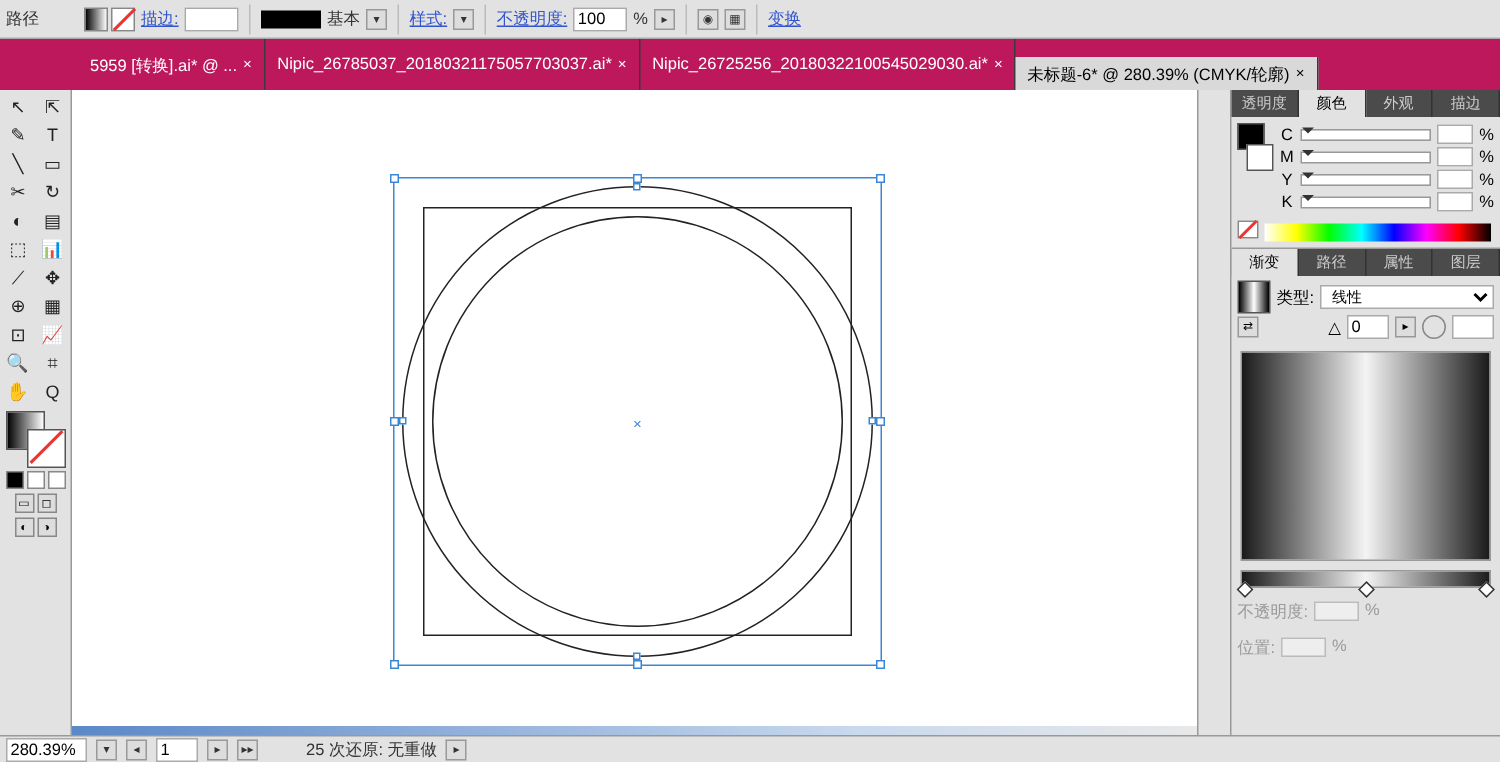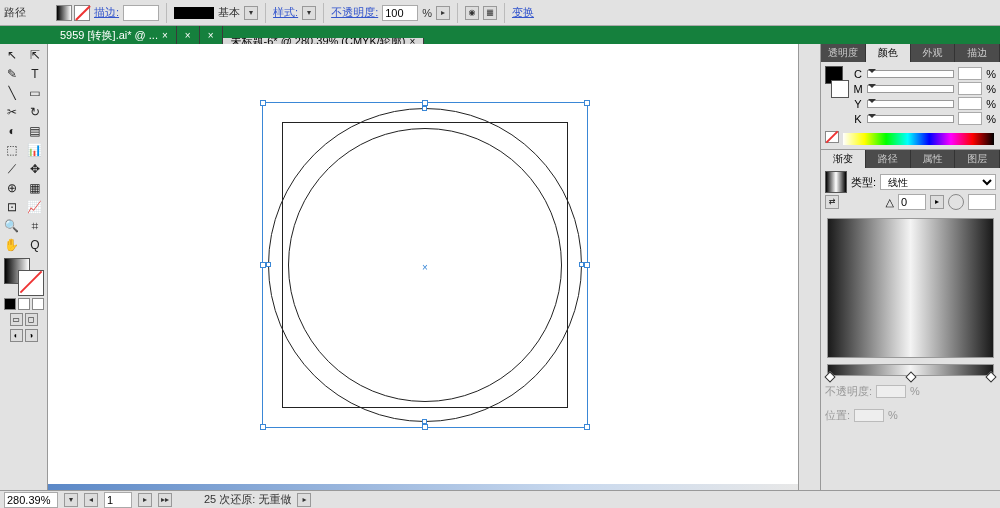--- a/index.html
+++ b/index.html
@@ -14,21 +14,21 @@
 .sw2 { background:#fff; position:relative; }
 .sw2::after { content:""; position:absolute; left:-2px; top:6px; width:20px; height:2px; background:#e33; transform:rotate(-45deg); }
 .link { color:#3355cc; cursor:pointer;text-decoration:underline; }
 .fld { width:36px; height:16px; border:1px solid #aaa; background:#fff; padding:0 2px; }
 .stroke-prev { width:40px; height:12px; background:#000; }
 .sep { width:1px; height:20px; background:#bbb; margin:0 3px; }
 .pct { color:#333; }
 .tiny-btn { width:14px; height:14px; border:1px solid #999; background:#ddd; font-size:8px; line-height:12px; text-align:center; }
 
 
-.tabs { height:18px; background:#15803d; display:flex; align-items:stretch; padding-left:52px; }
+.tabs { height:34px; background:#be185d; display:flex; align-items:stretch; padding-left:52px; }
 .tab { display:flex; align-items:center; padding:0 8px; color:#fff; gap:4px; border-right:1px solid #3a3a3a; font-size:10px; cursor:pointer; max-width:250px; white-space:nowrap; overflow:hidden; }
 .tab.active { background:#d9d9d9; color:#000;margin-top:12px; }
 .tab .x { font-size:10px; }
 
 
 .main { flex:1; display:flex; min-height:0; }
 
 
 .tools { width:48px; background:#e2e2e2; border-right:1px solid #999; display:flex; flex-direction:column; align-items:center; padding-top:2px; }
 .tool-grid { display:grid; grid-template-columns:22px 22px; gap:1px; }
@@ -127,23 +127,25 @@
   <span class="sep"></span>
   <span class="link">变换</span>
 </div>
 
 <div class="tabs">
   <div class="tab">
       <span>5959 [转换].ai* @ ...</span>
       <span class="x">×</span>
     </div>
   <div class="tab">
+      <span>Nipic_26785037_20180321175057703037.ai* </span>
       <span class="x">×</span>
     </div>
   <div class="tab">
+      <span>Nipic_26725256_20180322100545029030.ai* </span>
       <span class="x">×</span>
     </div>
   <div class="tab active">
       <span>未标题-6* @ 280.39% (CMYK/轮廓)</span>
       <span class="x">×</span>
     </div>
 </div>
 
 <div class="main">
 

